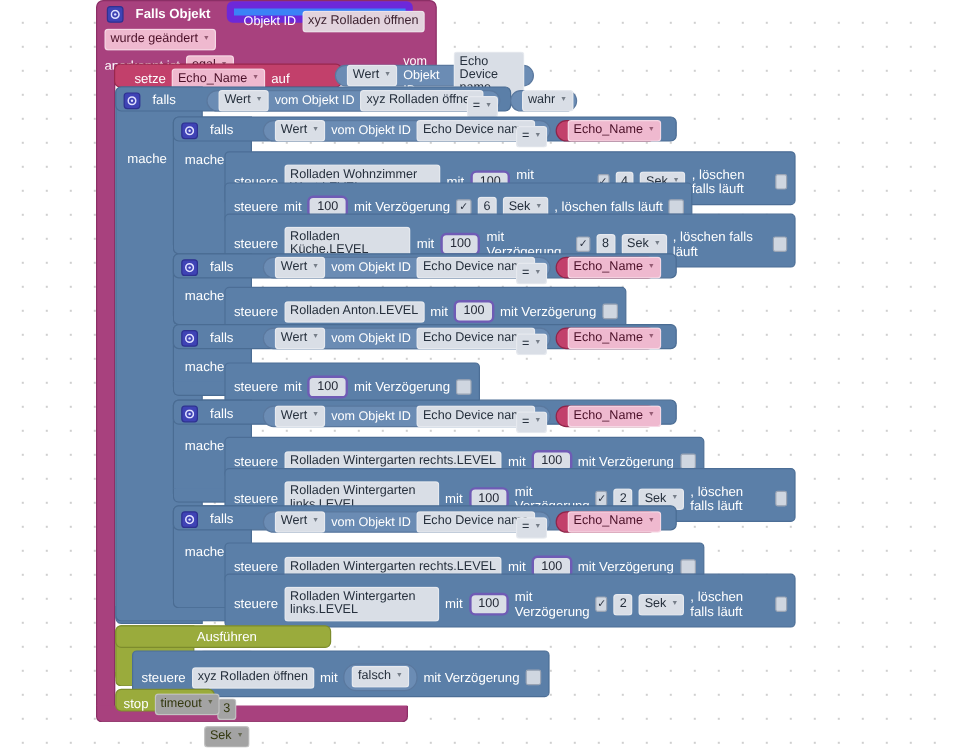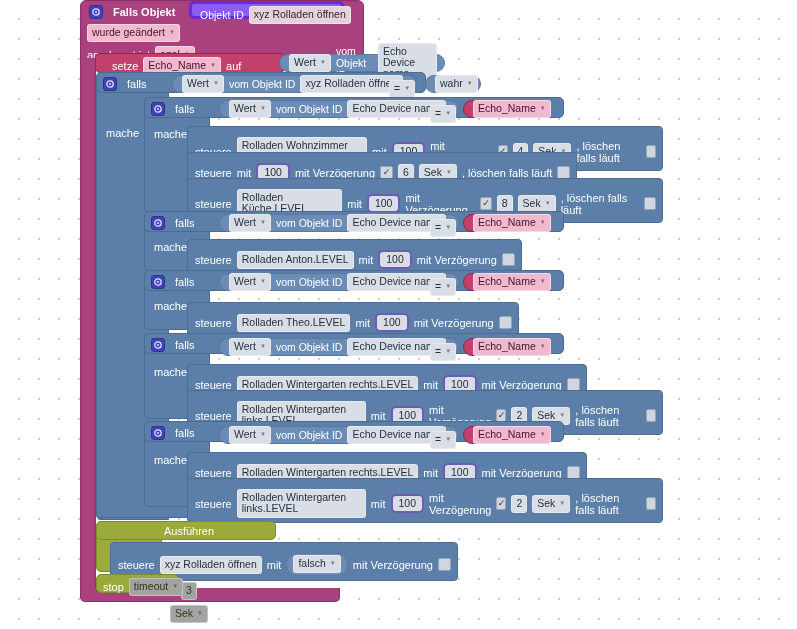--- a/index.html
+++ b/index.html
@@ -48,21 +48,21 @@
   
   .stmt{
     background:#5b7fa8;border:1px solid #4c6e96;border-radius:4px;
     padding:10px 6px 4px 7px;display:inline-flex;align-items:center;gap:5px;
   }
 
   
   .cblock{background:#5b7fa8;border:1px solid #4a6c93;border-radius:5px;}
   .hatblock{background:#a8417e;border:1px solid #8b2f66;border-radius:6px;}
   .setblock{background:#c2406b;border:1px solid #99274d;border-radius:5px;}
-  .objblock{background:#8b5cf6;border:3px solid #6d28d9;border-radius:5px;}
+  .objblock{background:#3b82f6;border:6px solid #6d28d9;border-radius:5px;}
   .oliveblock{background:#9aab3c;border:1px solid #7d8c2c;border-radius:5px;}
 
   
   .gear{
     width:12px;height:12px;border-radius:3px;background:#3f43b5;
     border:1px solid #2e3191;display:inline-flex;align-items:center;
     justify-content:center;flex:0 0 auto;
   }
   .gear svg{display:block;}
 
@@ -332,21 +332,20 @@
   <div class="blk val var" style="left:463px;top:273px;width:86px;height:18px;">
     <span class="fld pinky">
       <span>Echo_Name</span>
         <span class="caret">▼</span>
     </span>
   </div>
   <div class="blk lbl" style="left:154px;top:300px;">mache</div>
   <div class="cfoot" style="left:144px;top:318px;width:66px;height:11px;"></div>
   <div class="blk stmt" style="left:187px;top:302px;">
     <span class="lbl">steuere</span>
-    <span class="fld plain">Rolladen Theo.LEVEL</span>
     <span class="lbl">mit</span>
     <span class="val num">100</span>
     <span class="lbl">mit Verzögerung</span>
     <span class="cbox"></span>
   </div>
 
   <div class="blk cblock" style="left:144px;top:333px;width:66px;height:83px;border-radius:5px 0 0 5px;"></div>
   <div class="blk cblock" style="left:144px;top:333px;width:420px;height:21px;">
     <div class="row" style="padding:4px 0 0 6px;">
       <span class="gear">

